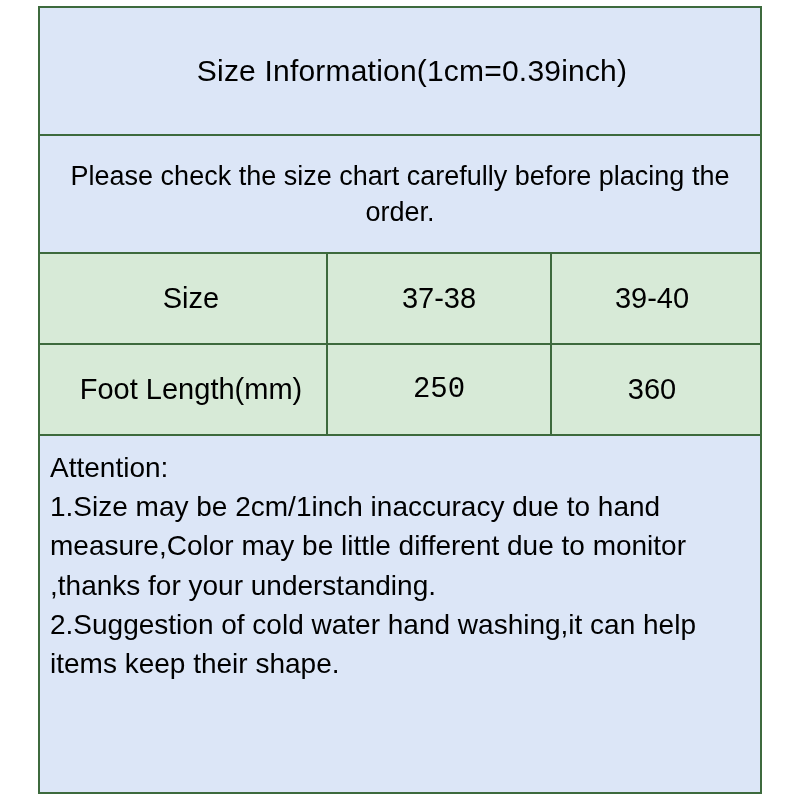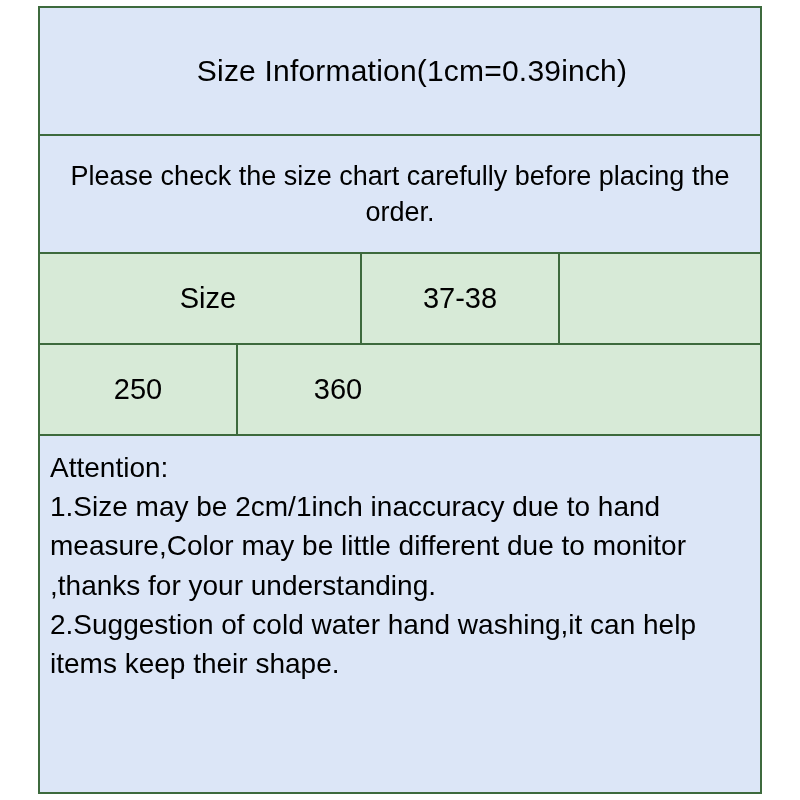--- a/index.html
+++ b/index.html
@@ -56,22 +56,22 @@
   }
   .note-text {
     font-size: 27px;
     line-height: 1.35;
     padding: 0 10px;
   }
 
   .size-row { height: 91px; background: #d7ead7; }
   .foot-row { height: 91px; background: #d7ead7; }
 
-  .col-label { width: 322px; padding-left: 24px; }
-  .col-v1 { width: 198px; }
+  .col-label { width: 288px; padding-left: 24px; }
+  .col-v1 { width: 224px; }
   .col-v2 { width: 200px; }
 
   .label-text { font-size: 29px; }
   .value-text { font-size: 29px; }
 
   .attention-row {
     height: 272px;
     background: #dce6f7;
     align-items: flex-start;
   }
@@ -93,24 +93,26 @@
     <div class="cell title-text" style="width:100%;height:100%;">Size Information(1cm=0.39inch)</div>
   </div>
 
   <div class="row note-row border-b">
     <div class="cell note-text" style="width:100%;height:100%;">Please check the size chart carefully before placing the order.</div>
   </div>
 
   <div class="row size-row border-b">
     <div class="cell col-label border-r label-text" style="height:100%;">Size</div>
     <div class="cell col-v1 border-r value-text" style="height:100%;">37-38</div>
+    <div class="cell col-v2 value-text" style="height:100%;">39-40</div>
   </div>
 
   <div class="row foot-row border-b">
-    <div class="cell col-v1 border-r value-text" style="height:100%;">250</div>
+    <div class="cell col-label border-r label-text" style="height:100%;">Foot Length(mm)</div>
+    <div class="cell col-v1 border-r value-text" style="height:100%;font-family:Liberation Mono, monospace;">250</div>
     <div class="cell col-v2 value-text" style="height:100%;">360</div>
   </div>
 
   <div class="row attention-row">
     <div class="cell attention-text" style="height:100%;align-items:flex-start;justify-content:flex-start;">Attention:
 1.Size may be 2cm/1inch inaccuracy due to hand measure,Color may be little different due to monitor ,thanks for your understanding.
 2.Suggestion of cold water hand washing,it can help items keep their shape.</div>
   </div>
 
 </div>

